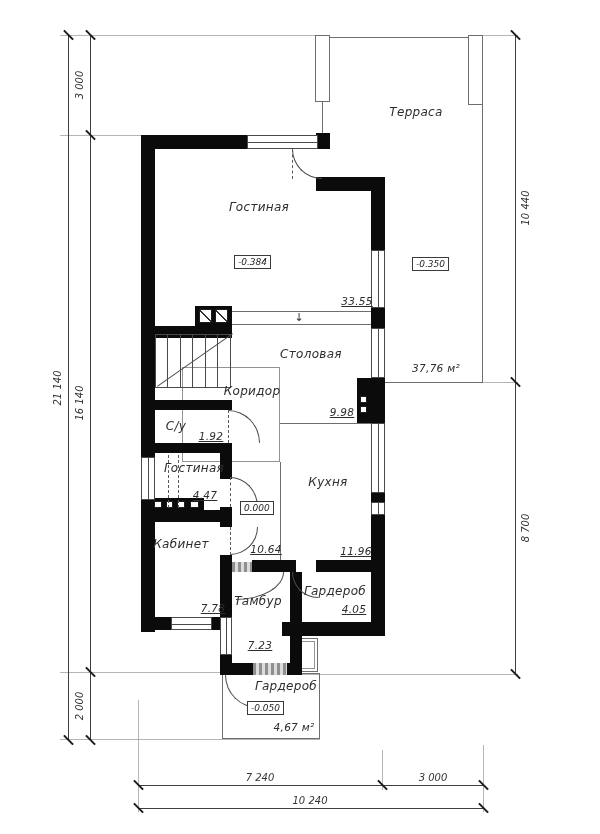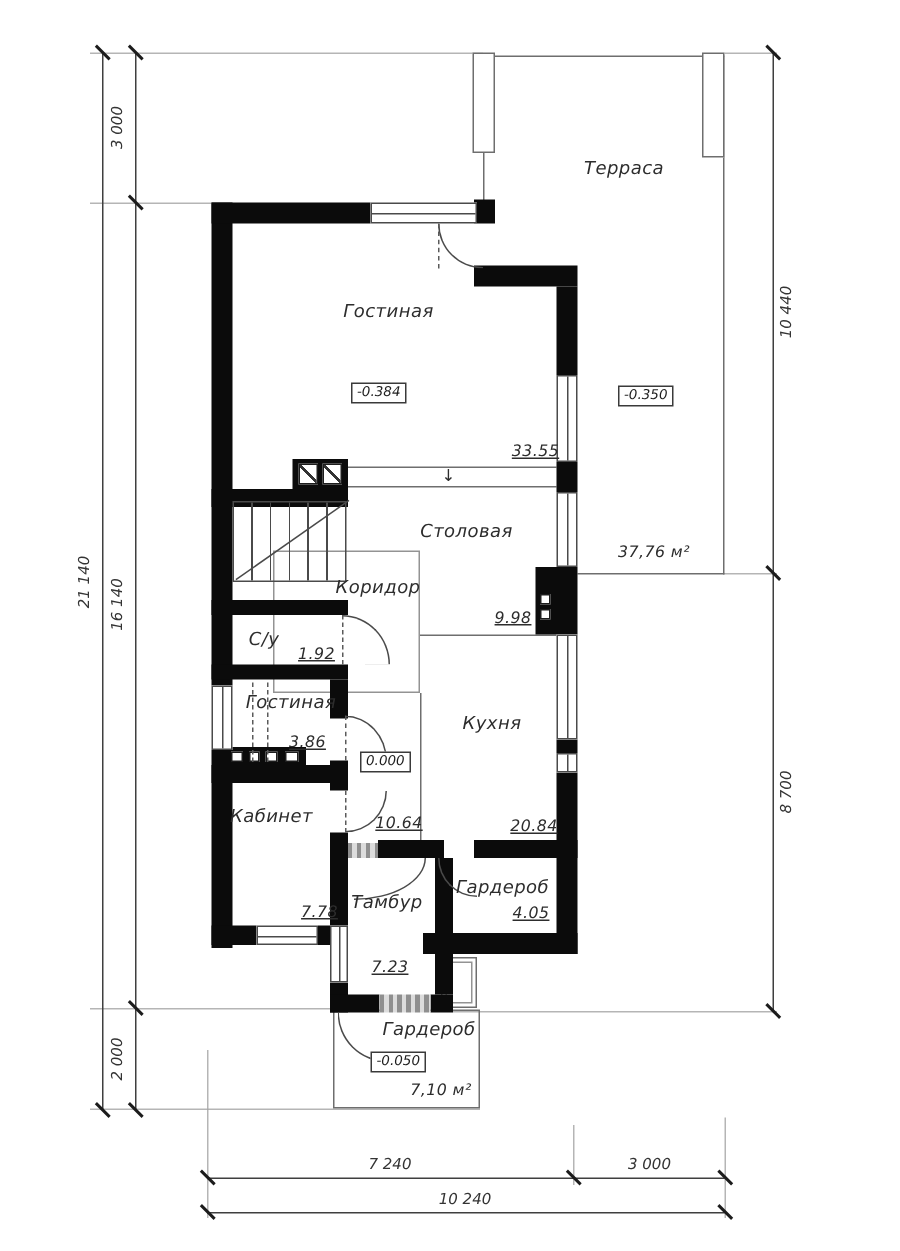--- a/index.html
+++ b/index.html
@@ -182,28 +182,28 @@
   <div class="lbl room" style="left:194px;top:468px">Гостиная</div>
   <div class="lbl room" style="left:181px;top:544px">Кабинет</div>
   <div class="lbl room" style="left:328px;top:482px">Кухня</div>
   <div class="lbl room" style="left:258px;top:601px">Тамбур</div>
   <div class="lbl room" style="left:335px;top:591px">Гардероб</div>
   <div class="lbl room" style="left:286px;top:686px">Гардероб</div>
 
   <div class="lbl area" style="left:357px;top:301px">33.55</div>
   <div class="lbl area" style="left:342px;top:412px">9.98</div>
   <div class="lbl area" style="left:211px;top:436px">1.92</div>
-  <div class="lbl area" style="left:205px;top:495px">3.86</div>
+  <div class="lbl area" style="left:205px;top:495px">4.47</div>
   <div class="lbl area" style="left:213px;top:608px">7.78</div>
   <div class="lbl area" style="left:266px;top:549px">10.64</div>
-  <div class="lbl area" style="left:356px;top:551px">20.84</div>
+  <div class="lbl area" style="left:356px;top:551px">11.96</div>
   <div class="lbl area" style="left:354px;top:609px">4.05</div>
   <div class="lbl area" style="left:260px;top:645px">7.23</div>
   <div class="lbl area nou" style="left:436px;top:368px">37,76 м²</div>
-  <div class="lbl area nou" style="left:294px;top:727px">7,10 м²</div>
+  <div class="lbl area nou" style="left:294px;top:727px">4,67 м²</div>
 
   <div class="elev" style="left:234px;top:255px">-0.384</div>
   <div class="elev" style="left:412px;top:257px">-0.350</div>
   <div class="elev" style="left:240px;top:501px">0.000</div>
   <div class="elev" style="left:247px;top:701px">-0.050</div>
 
 
 </div>
 
 </body></html>

